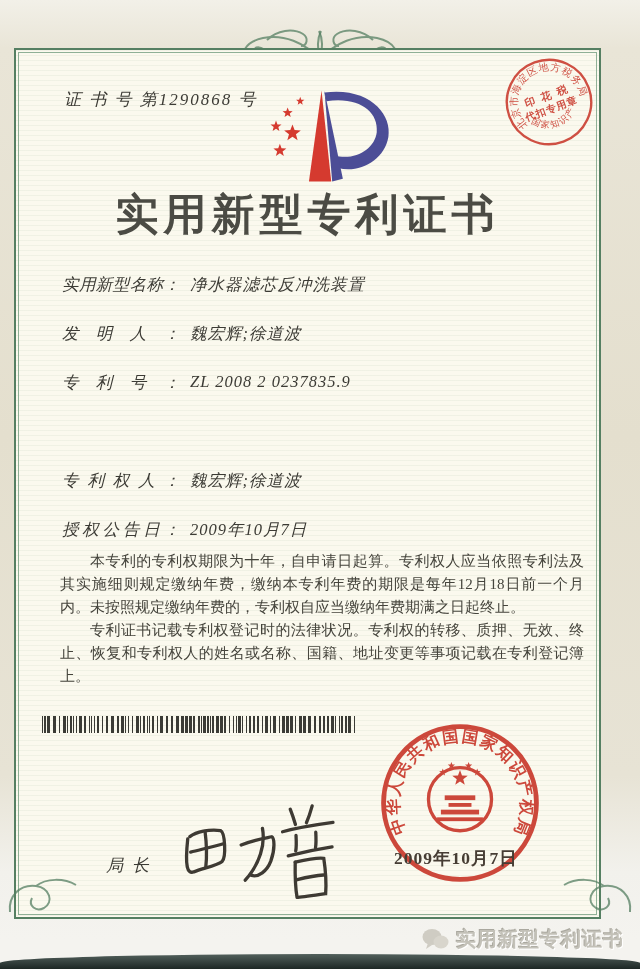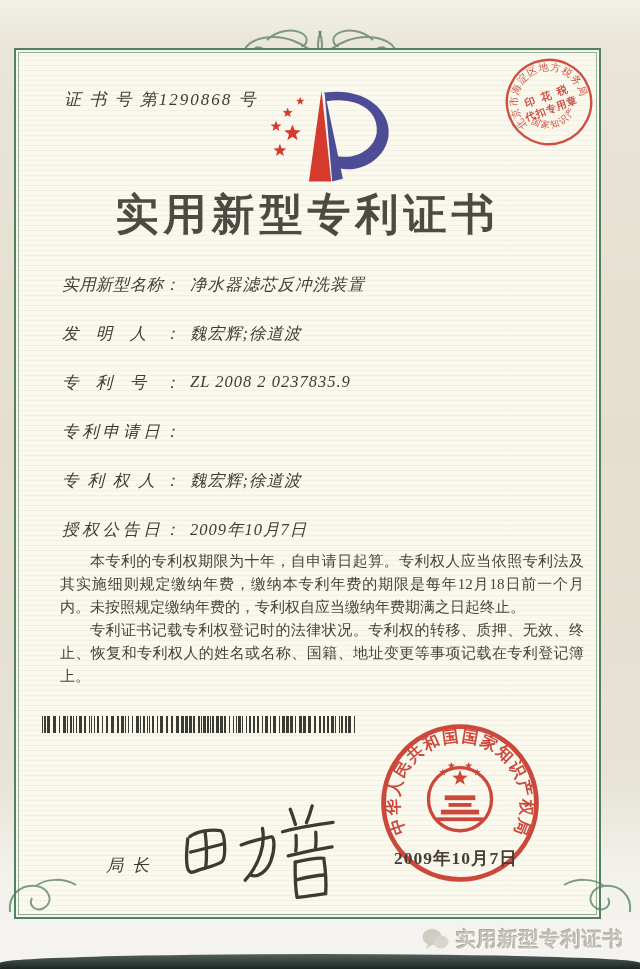--- a/index.html
+++ b/index.html
@@ -97,21 +97,20 @@
       </div>
       <div class="field-row txt">
         <span class="field-label">发明人：</span>
         <span class="field-value">魏宏辉;徐道波</span>
       </div>
       <div class="field-row txt">
         <span class="field-label">专利号：</span>
         <span class="field-value">ZL 2008 2 0237835.9</span>
       </div>
       <div class="field-row txt">
-        <span class="field-label">专利申请日：</span>
       </div>
       <div class="field-row txt">
         <span class="field-label">专利权人：</span>
         <span class="field-value">魏宏辉;徐道波</span>
       </div>
       <div class="field-row txt">
         <span class="field-label">授权公告日：</span>
         <span class="field-value">2009年10月7日</span>
       </div>
     </div>

